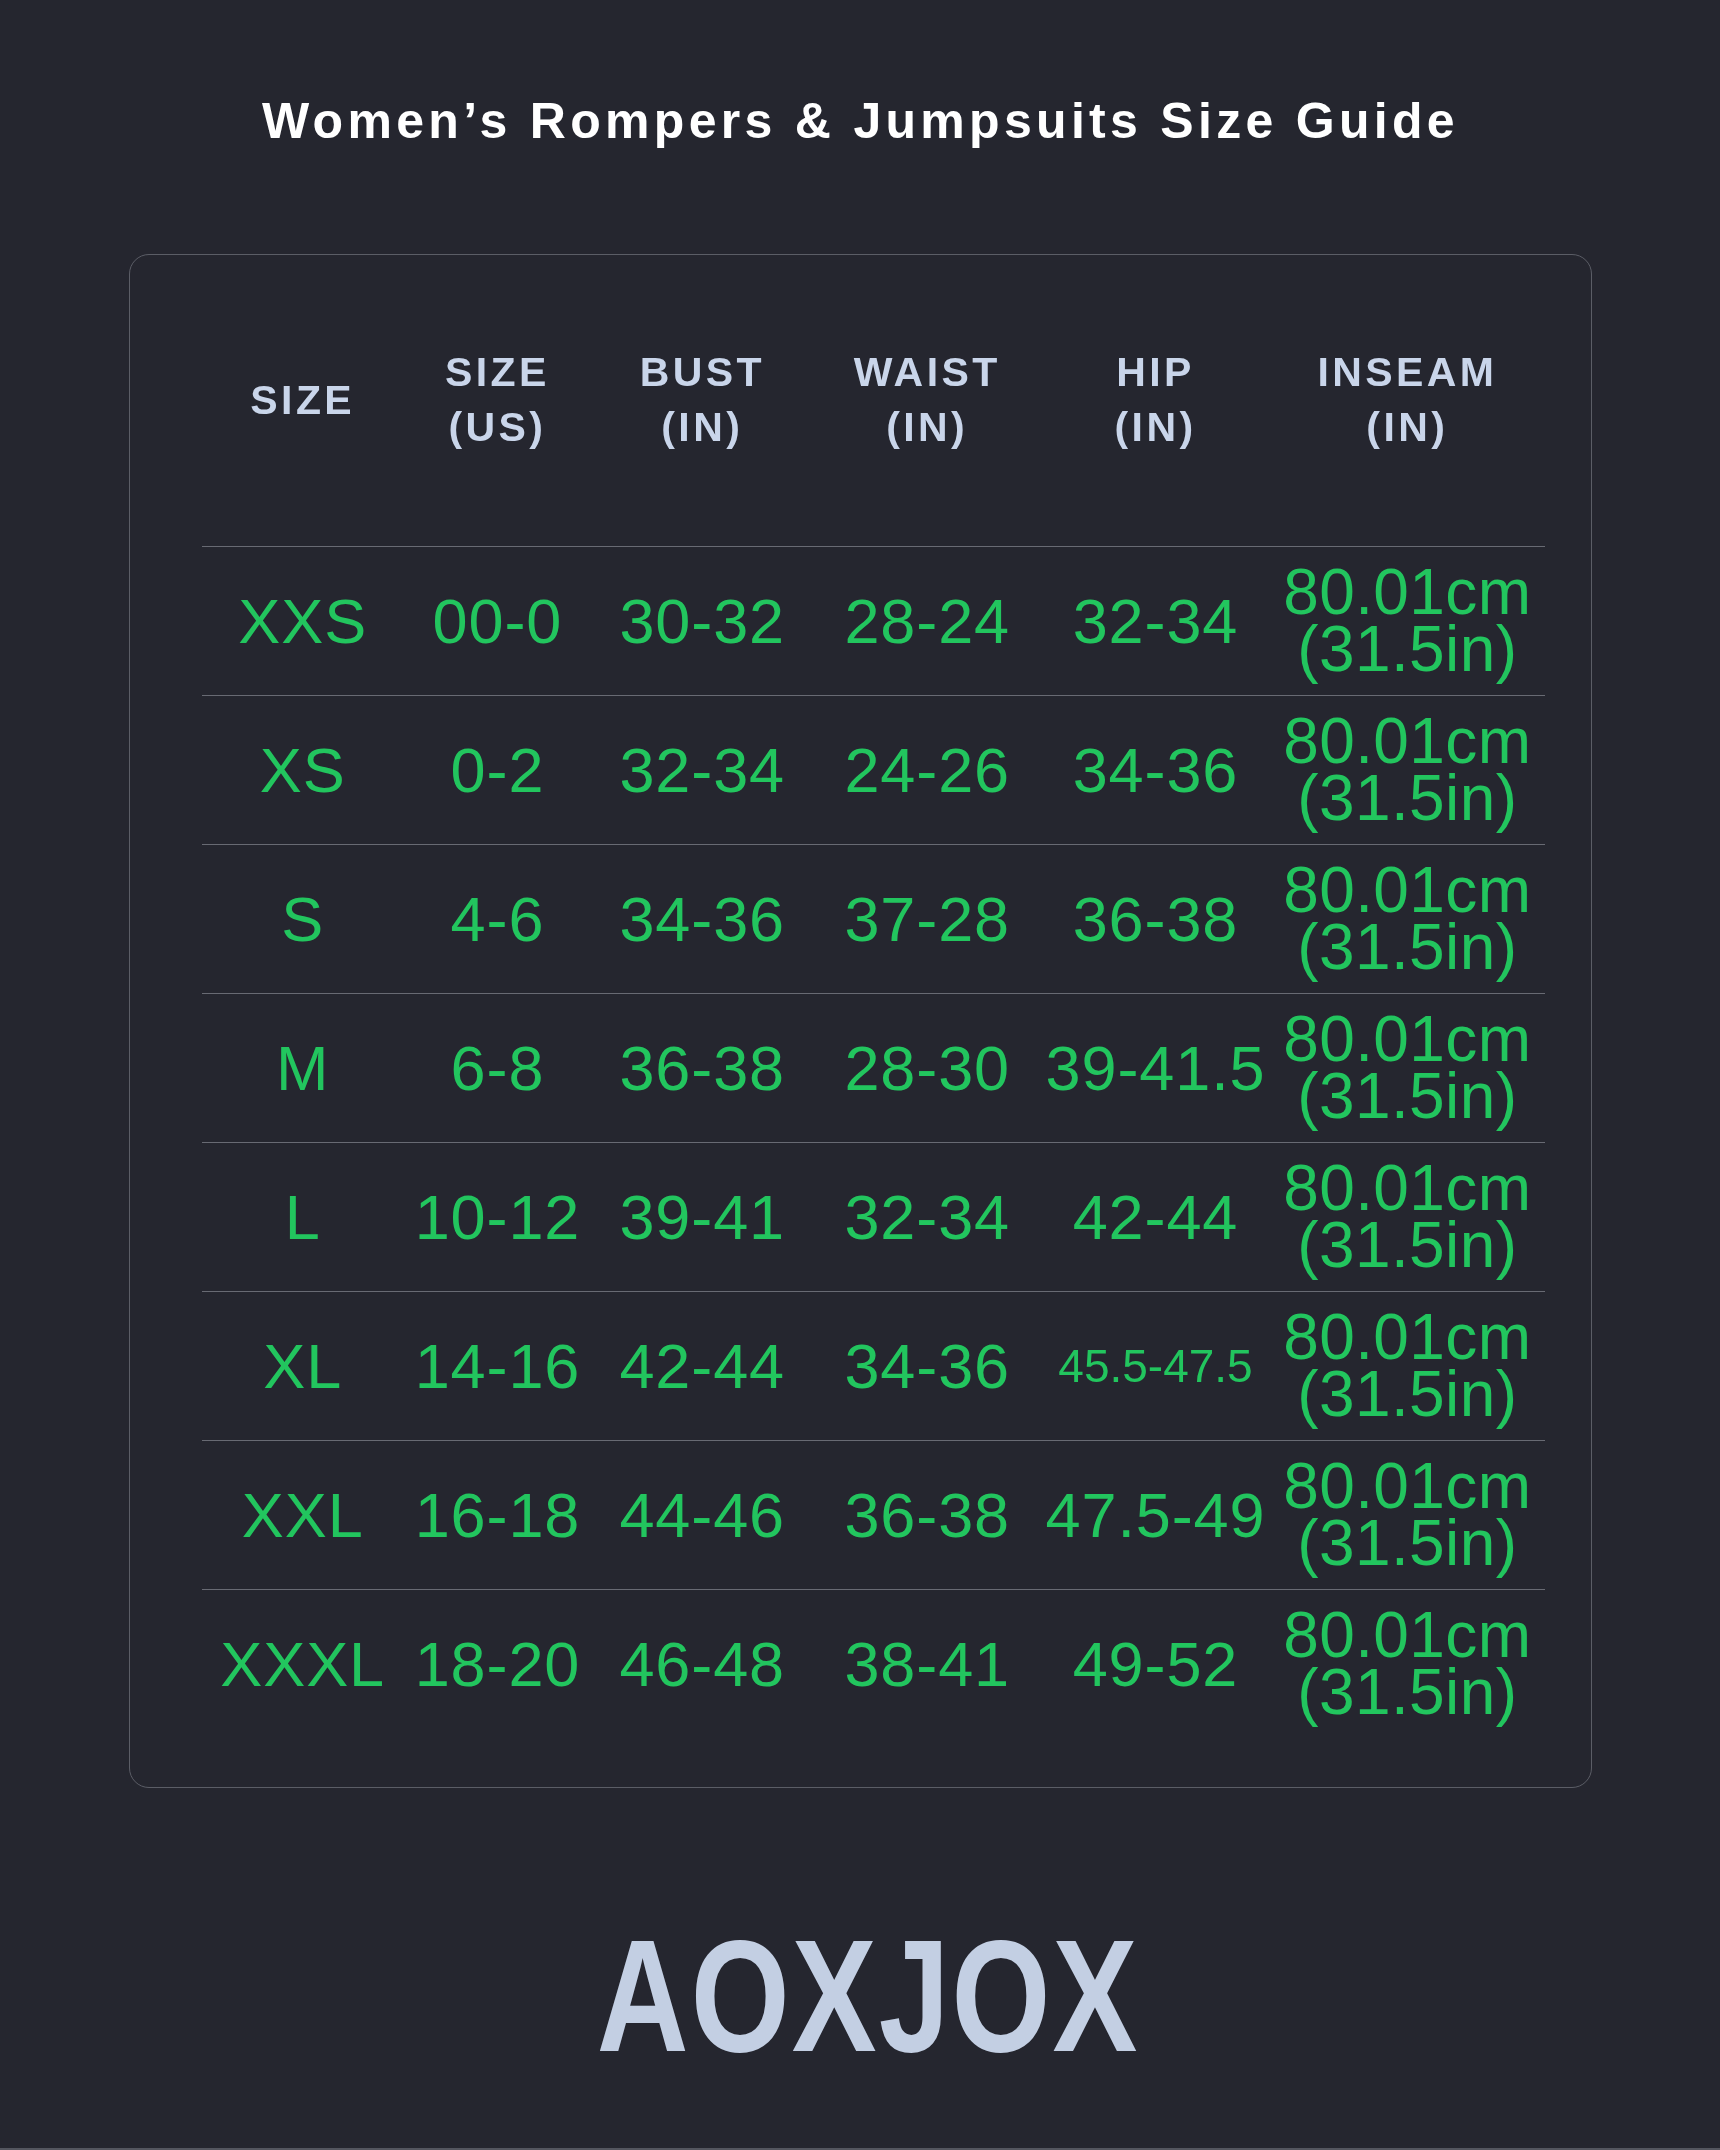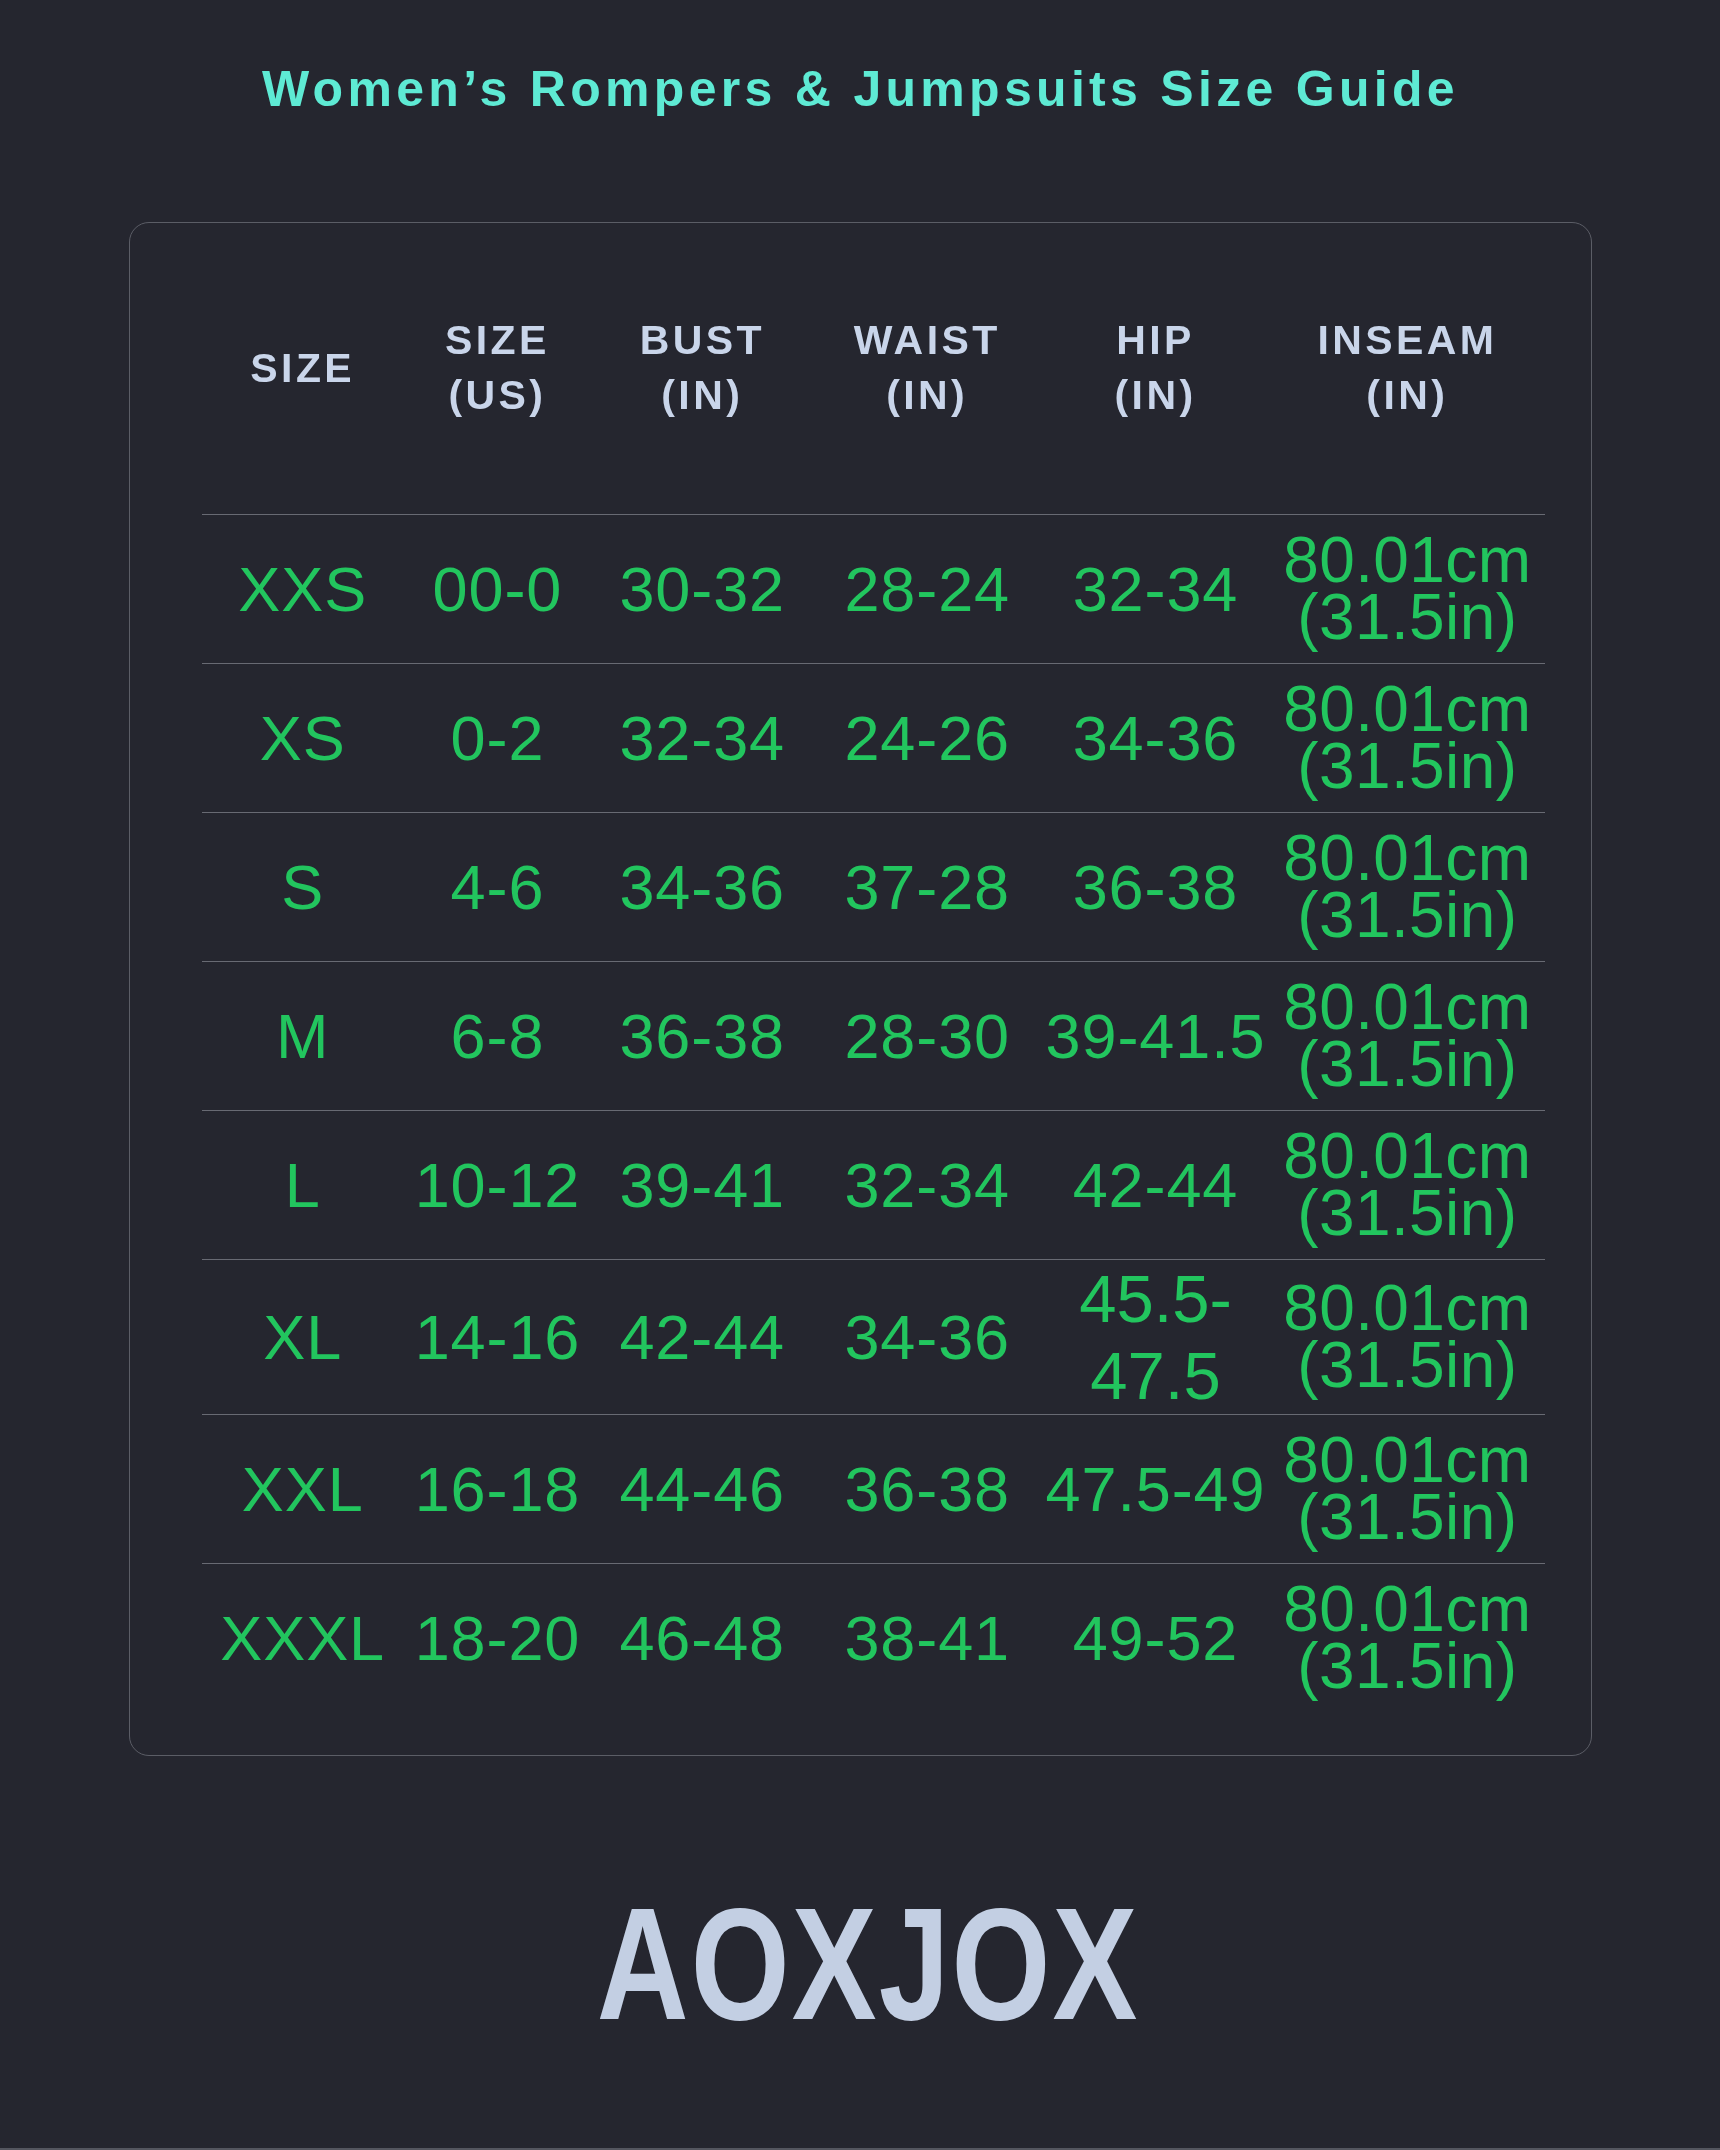--- a/index.html
+++ b/index.html
@@ -9,23 +9,23 @@
   body {
     width: 1721px;
     height: 2151px;
     position: relative;
     overflow: hidden;
     background: #25262f;
     font-family: "Liberation Sans", sans-serif;
   }
   .page-title {
     margin: 0;
-    padding-top: 57px;
+    padding-top: 89px;
     text-align: center;
-    color: #5eead4;
+    color: #ffffff;
     font-size: 50px;
     line-height: 65px;
     font-weight: 700;
     letter-spacing: 4.3px;
   }
   .card {
     box-sizing: border-box;
     width: 1463px;
     height: 1534px;
     margin: 100px auto 0 auto;
@@ -63,21 +63,21 @@
     color: #22c55e;
     font-size: 63px;
     font-weight: 400;
     letter-spacing: 0.9px;
   }
   tbody tr:not(:last-child) td {
     border-bottom: 1.7px solid #686a73;
   }
   
   tbody tr:nth-child(6) td:nth-child(5) {
-    font-size: 67px;
+    font-size: 46px;
     letter-spacing: 0;
   }
   td.inseam-cell span {
     display: block;
     font-size: 64px;
     line-height: 57px;
     letter-spacing: 0.4px;
   }
   .logo-wrap {
     margin-top: 129px;

